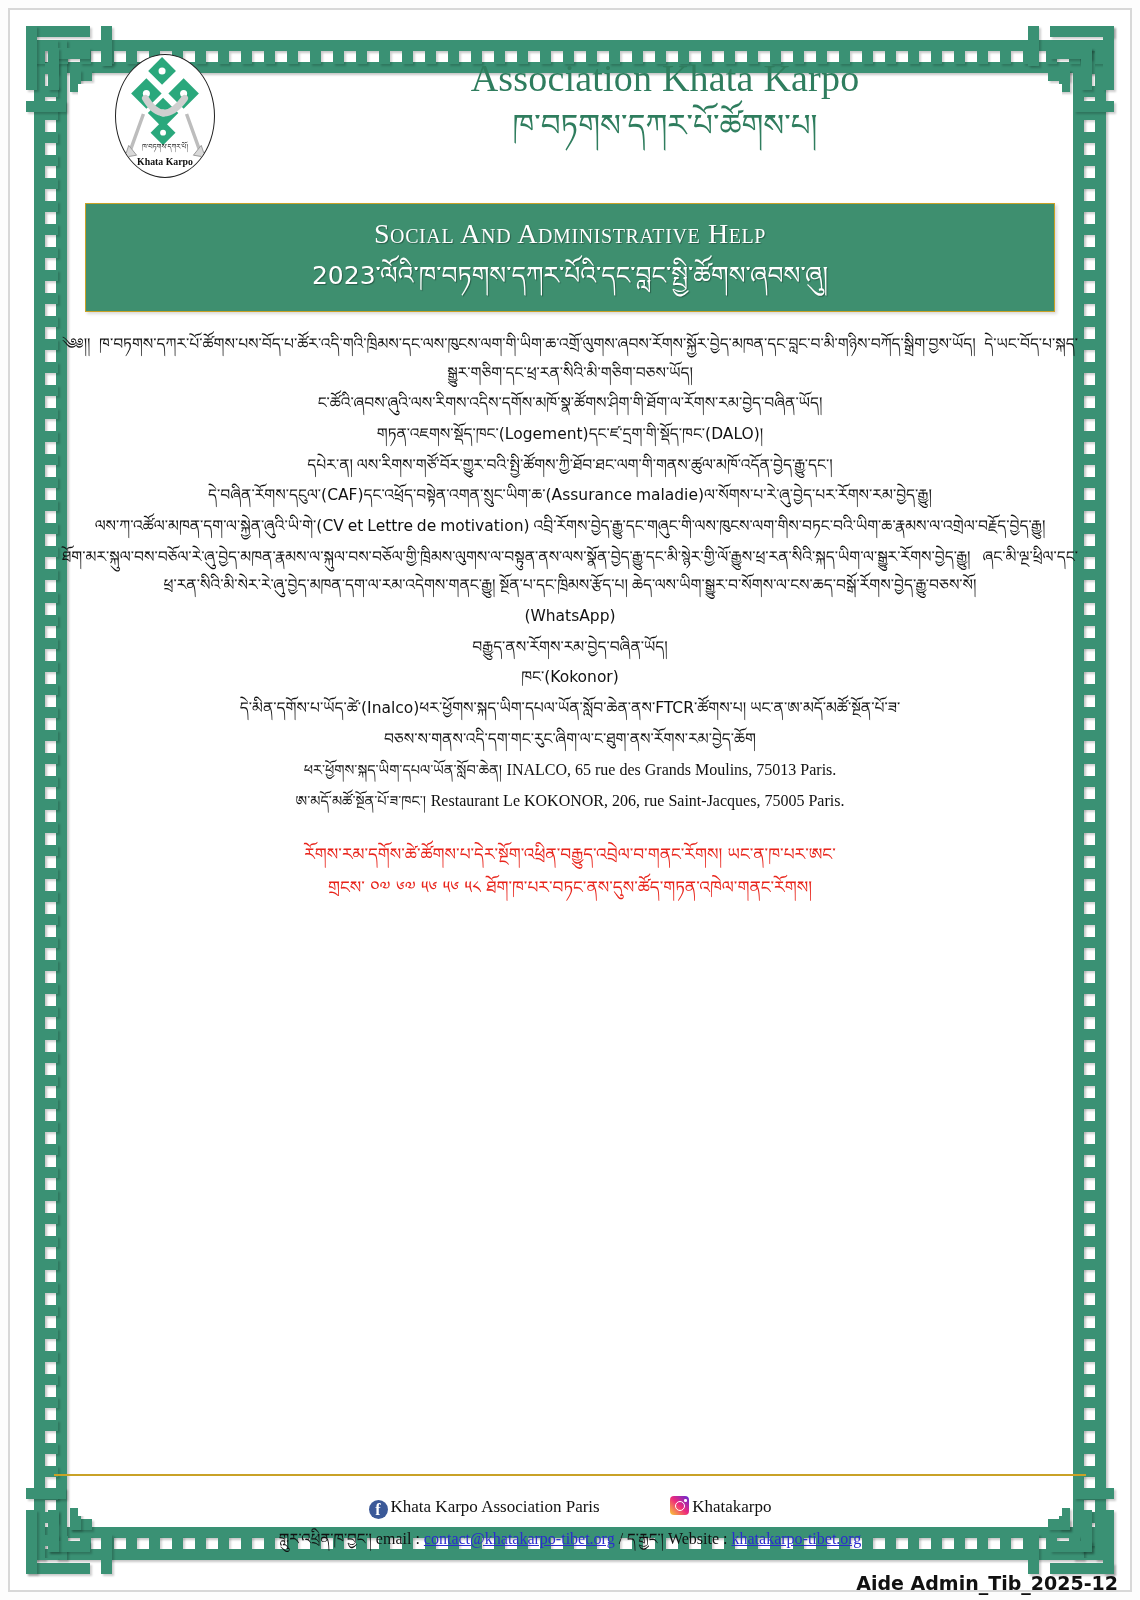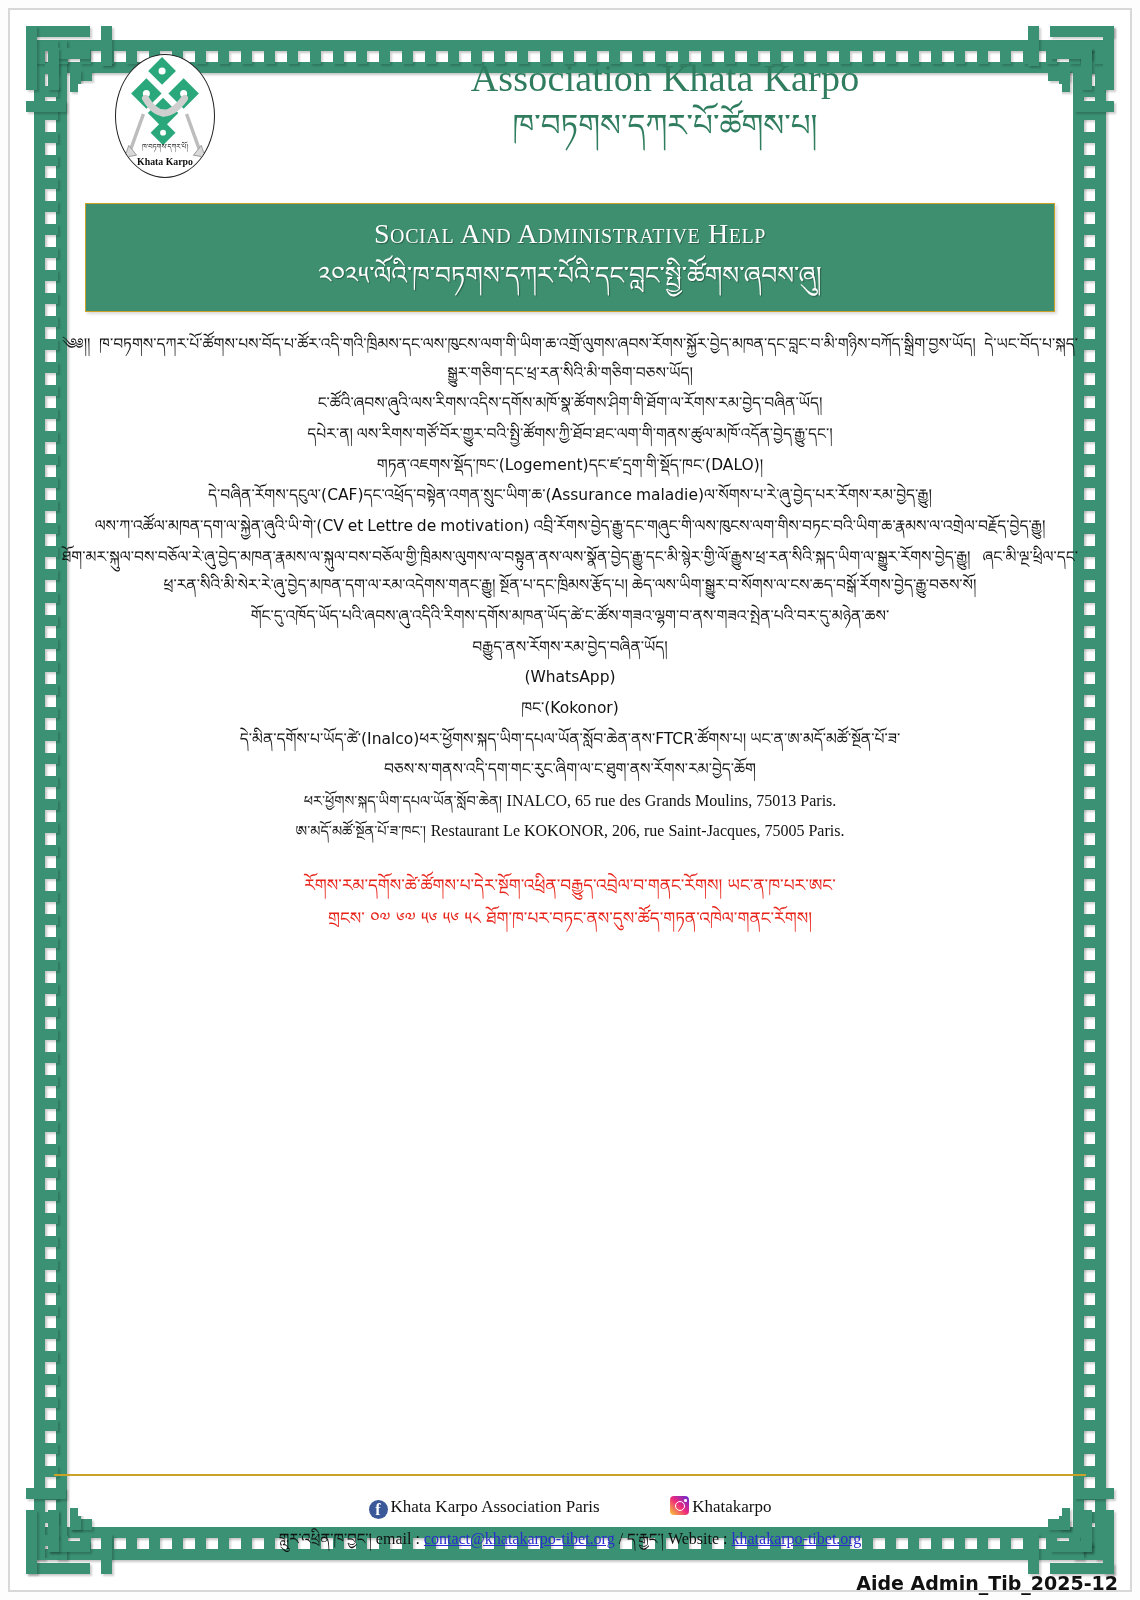--- a/index.html
+++ b/index.html
@@ -489,34 +489,33 @@
         </svg>
       </div>
       <div class="titles">
         <div class="title-en">Association Khata Karpo</div>
         <div class="title-bo">ཁ་བཏགས་དཀར་པོ་ཚོགས་པ།</div>
       </div>
     </div>
 
     <div class="banner">
       <div class="banner-en">Social And Administrative Help</div>
-      <div class="banner-bo">༢༠༢༥་ལོའི་ཁ་བཏགས་དཀར་པོའི་དང་བླང་སྤྱི་ཚོགས་ཞབས་ཞུ།</div>
+      <div class="banner-bo">2023་ལོའི་ཁ་བཏགས་དཀར་པོའི་དང་བླང་སྤྱི་ཚོགས་ཞབས་ཞུ།</div>
     </div>
 
     <div class="body-block">
       <p class="bo-line bo-just">༄༅།། ཁ་བཏགས་དཀར་པོ་ཚོགས་པས་བོད་པ་ཚོར་འདི་གའི་ཁྲིམས་དང་ལས་ཁུངས་ལག་གི་ཡིག་ཆ་འགྲོ་ལུགས་ཞབས་རོགས་སྐྱོར་བྱེད་མཁན་དང་བླང་བ་མི་གཉིས་བཀོད་སྒྲིག་བྱས་ཡོད། དེ་ཡང་བོད་པ་སྐད་སྒྱུར་གཅིག་དང་ཕྲ་རན་སིའི་མི་གཅིག་བཅས་ཡོད།</p>
       <p class="bo-line">ང་ཚོའི་ཞབས་ཞུའི་ལས་རིགས་འདིས་དགོས་མཁོ་སྣ་ཚོགས་ཤིག་གི་ཐོག་ལ་རོགས་རམ་བྱེད་བཞིན་ཡོད།</p>
+      <p class="bo-line">གཏན་འཇགས་སྡོད་ཁང་(Logement)དང་ཛ་དྲག་གི་སྡོད་ཁང་(DALO)།</p>
       <p class="bo-line">དཔེར་ན། ལས་རིགས་གཙོ་བོར་གྱུར་བའི་སྤྱི་ཚོགས་ཀྱི་ཐོབ་ཐང་ལག་གི་གནས་ཚུལ་མཁོ་འདོན་བྱེད་རྒྱུ་དང་།</p>
-      <p class="bo-line">གཏན་འཇགས་སྡོད་ཁང་(Logement)དང་ཛ་དྲག་གི་སྡོད་ཁང་(DALO)།</p>
       <p class="bo-line bo-just">དེ་བཞིན་རོགས་དངུལ་(CAF)དང་འཕྲོད་བསྟེན་འགན་སྲུང་ཡིག་ཆ་(Assurance maladie)ལ་སོགས་པ་རེ་ཞུ་བྱེད་པར་རོགས་རམ་བྱེད་རྒྱུ།</p>
       <p class="bo-line bo-just">ལས་ཀ་འཚོལ་མཁན་དག་ལ་སྐྱེན་ཞུའི་ཡི་གེ་(CV et Lettre de motivation) འབྲི་རོགས་བྱེད་རྒྱུ་དང་གཞུང་གི་ལས་ཁུངས་ལག་གིས་བཏང་བའི་ཡིག་ཆ་རྣམས་ལ་འགྲེལ་བརྗོད་བྱེད་རྒྱུ།</p>
       <p class="bo-line bo-just">ཐོག་མར་སྐུལ་བས་བཅོལ་རེ་ཞུ་བྱེད་མཁན་རྣམས་ལ་སྐུལ་བས་བཅོལ་གྱི་ཁྲིམས་ལུགས་ལ་བསྟུན་ནས་ལས་སྣོན་བྱེད་རྒྱུ་དང་མི་སྙེར་གྱི་ལོ་རྒྱུས་ཕྲ་རན་སིའི་སྐད་ཡིག་ལ་སྒྱུར་རོགས་བྱེད་རྒྱུ། ཞང་མི་ལྔ་ཕྲིལ་དང་ཕྲ་རན་སིའི་མི་སེར་རེ་ཞུ་བྱེད་མཁན་དག་ལ་རམ་འདེགས་གནང་རྒྱུ། སྔོན་པ་དང་ཁྲིམས་རྩོད་པ། ཆེད་ལས་ཡིག་སྒྱུར་བ་སོགས་ལ་ངས་ཆད་བསྒོ་རོགས་བྱེད་རྒྱུ་བཅས་སོ།</p>
-      <p class="bo-line bo-just">གོང་དུ་འཁོད་ཡོད་པའི་ཞབས་ཞུ་འདིའི་རིགས་དགོས་མཁན་ཡོད་ཚེ་ང་ཚོས་གཟའ་ལྷག་བ་ནས་གཟའ་སྤེན་པའི་བར་དུ་མཉེན་ཆས་</p>
+      <p class="bo-line">(WhatsApp)</p>
       <p class="bo-line">བརྒྱུད་ནས་རོགས་རམ་བྱེད་བཞིན་ཡོད།</p>
-      <p class="bo-line">(WhatsApp)</p>
       <p class="bo-line">ཁང་(Kokonor)</p>
       <p class="bo-line bo-just">དེ་མིན་དགོས་པ་ཡོད་ཚེ་(Inalco)ཕར་ཕྱོགས་སྐད་ཡིག་དཔལ་ཡོན་སློབ་ཆེན་ནས་FTCR་ཚོགས་པ། ཡང་ན་ཨ་མདོ་མཚོ་སྔོན་པོ་ཟ་</p>
       <p class="bo-line">བཅས་ས་གནས་འདི་དག་གང་རུང་ཞིག་ལ་ང་ཐུག་ནས་རོགས་རམ་བྱེད་ཆོག</p>
 
       <p class="addr">
         <span>ཕར་ཕྱོགས་སྐད་ཡིག་དཔལ་ཡོན་སློབ་ཆེན།</span>
         <span class="lat">INALCO, 65 rue des Grands Moulins, 75013 Paris.</span>
       </p>
       <p class="addr">
         <span>ཨ་མདོ་མཚོ་སྔོན་པོ་ཟ་ཁང་།</span>

